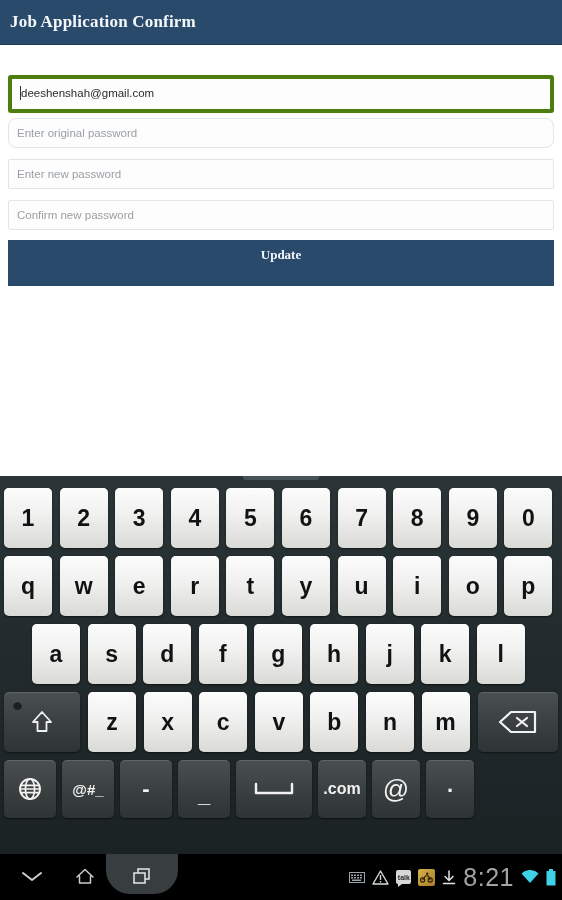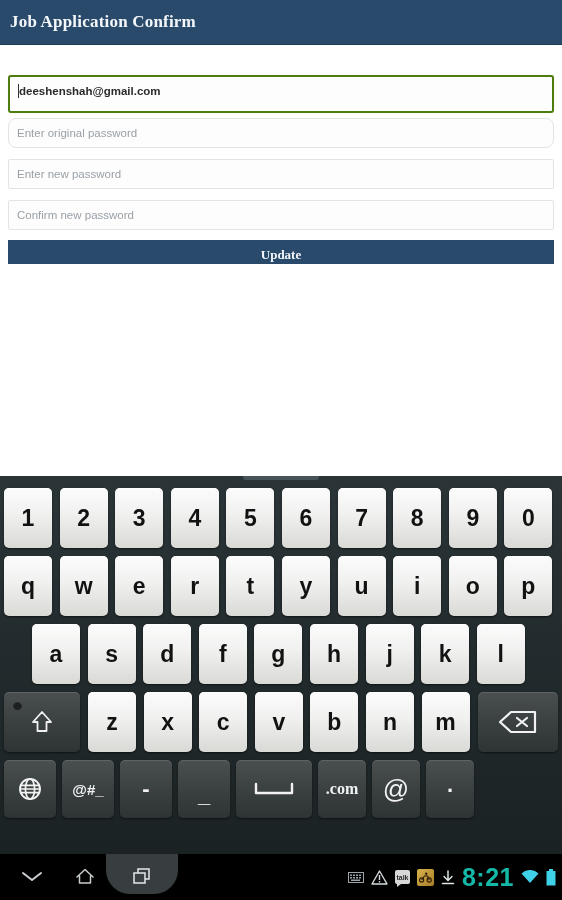--- a/index.html
+++ b/index.html
@@ -67,47 +67,46 @@
     border-radius: 2px;
     font-family: "Liberation Sans", sans-serif;
     font-size: 11.5px;
     color: #9aa0a6;
     line-height: 28px;
     padding-left: 8px;
     white-space: nowrap;
     overflow: hidden;
   }
   .field.focused {
-    border: 2px solid #4d7c0f;
+    border: 4px solid #4d7c0f;
     border-radius: 3px;
     color: #2b2b2b;
     height: 38px;
     line-height: 28px;
     box-shadow: 0 0 1px rgba(201,162,39,0.4);
-    font-weight: bold;
   }
   .field.focused .caret {
     display: inline-block;
     width: 1px;
     height: 14px;
     background: #333;
     vertical-align: -3px;
     margin-right: 0px;
   }
   .f1 { top: 29px; }
   .f2 { top: 72px; border-radius: 8px; }
   .f3 { top: 113px; }
   .f4 { top: 154px; }
 
   .update-btn {
     position: absolute;
     left: 8px;
     top: 194px;
     width: 546px;
-    height: 24px;
+    height: 46px;
     background: #2a4a6b;
     border: none;
     color: #f2f6fa;
     font-family: "Liberation Serif", serif;
     font-weight: bold;
     font-size: 13px;
     text-align: center;
     line-height: 29px;
     cursor: pointer;
   }
@@ -208,23 +207,23 @@
     right: 6px; top: 0;
     height: 46px;
     display: flex;
     align-items: center;
     gap: 7px;
   }
   .sysicon { display: flex; align-items: center; justify-content: center; }
   .clock {
     font-family: "Liberation Sans", sans-serif;
     font-size: 25px;
-    color: #14b8a6;
+    color: #a3a3a3;
     letter-spacing: 0.5px;
-    font-weight: 700;
+    font-weight: 400;
   }
   .talk-badge {
     width: 15px; height: 14px;
     background: #d8d8d8;
     border-radius: 2px;
     position: relative;
     font-size: 7px;
     color: #2a2a2a;
     font-weight: bold;
     display: flex; align-items: center; justify-content: center;
@@ -422,21 +421,21 @@
           <span class="glyph" style="font-size:22px;">-</span>
         </div>
         <div class="key dark func" style="left: 178px; width: 52px;">
           <span class="glyph" style="font-size:22px;position:relative;top:6px;">_</span>
         </div>
         <div class="key dark func" style="left: 236px; width: 76px;">
           <svg width="42" height="16" viewBox="0 0 42 16">
             <path d="M3 3 L3 12 L39 12 L39 3" fill="none" stroke="#f2f2f2" stroke-width="2.4" stroke-linecap="round" stroke-linejoin="round"></path>
           </svg>
         </div>
-        <div class="key dark func" style="left: 318px; width: 48px; font-family: Liberation Serif, serif;">
+        <div class="key dark func" style="left: 318px; width: 48px;">
           <span class="glyph">.com</span>
         </div>
         <div class="key dark func" style="left: 372px; width: 48px;">
           <span class="glyph" style="font-size:26px;font-weight:normal;">@</span>
         </div>
         <div class="key dark func" style="left: 426px; width: 48px;">
           <span class="glyph" style="font-size:22px;position:relative;top:-4px;">.</span>
         </div>
       </div>
   </div>

